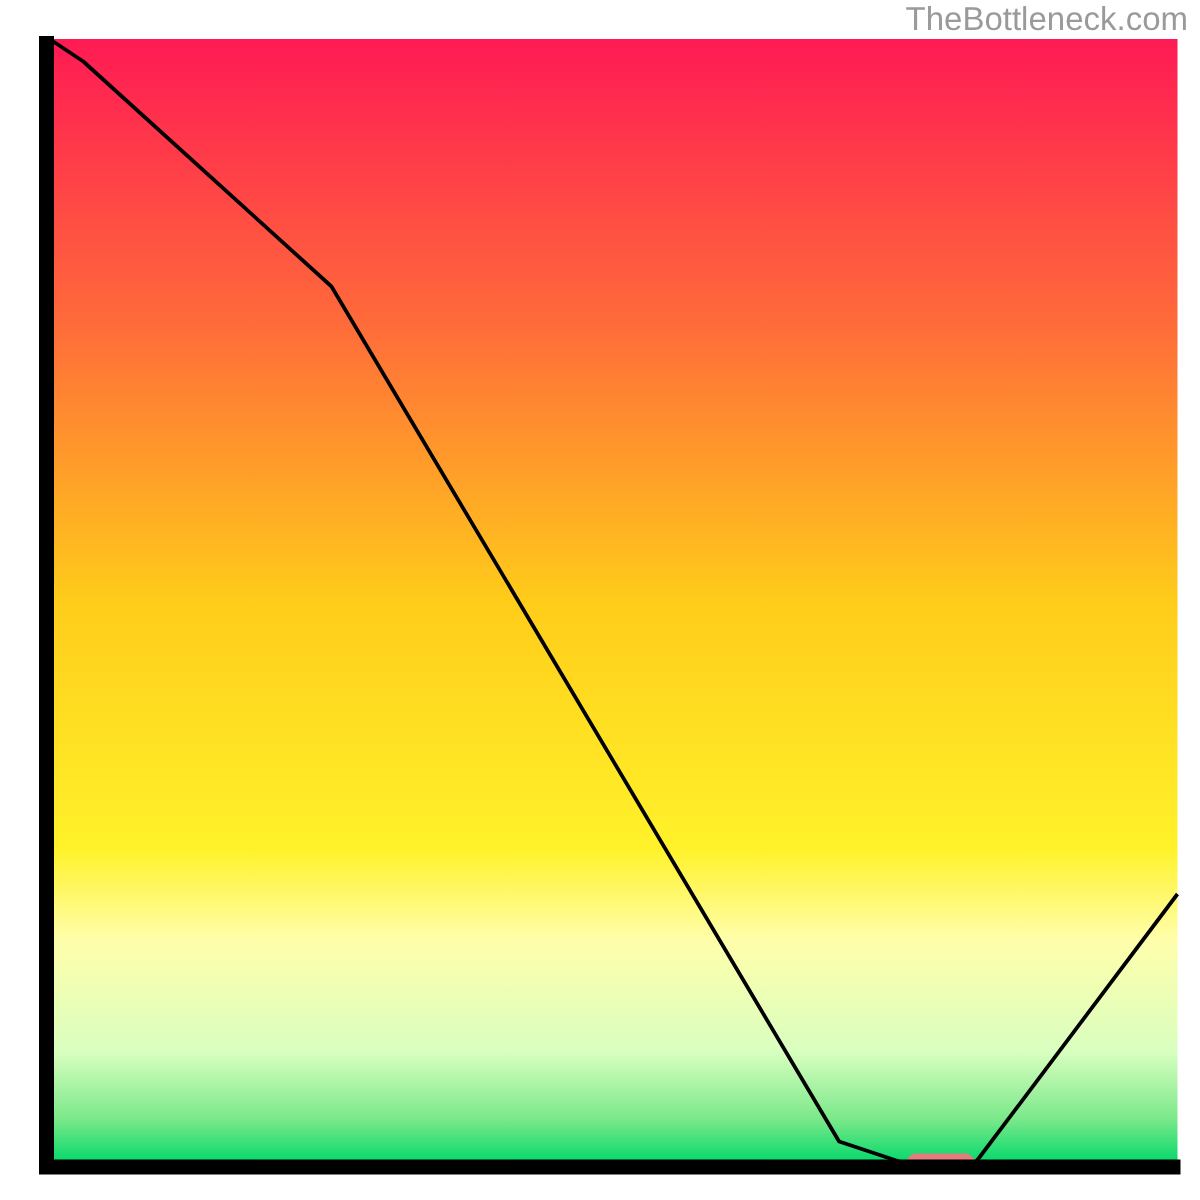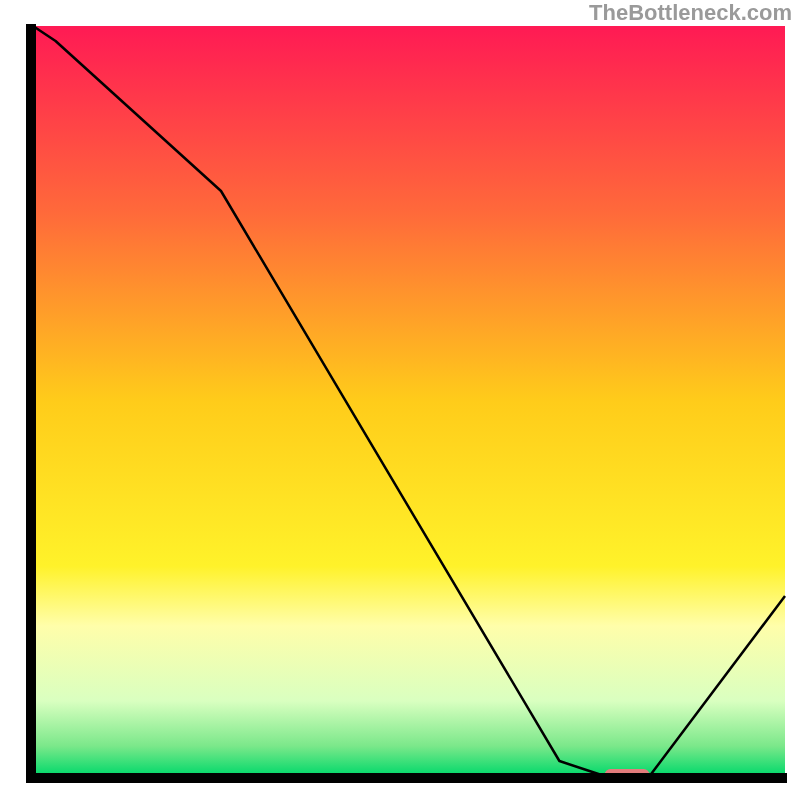--- a/index.html
+++ b/index.html
@@ -13,21 +13,21 @@
   .container {
     position: relative;
     width: 800px;
     height: 800px;
   }
   .watermark {
     position: absolute;
     top: 0;
     right: 8px;
     font-size: 22px;
-    font-weight: bold;
+    font-weight: normal;
     color: #9a9a9a;
     letter-spacing: 0;
   }
   svg.chart {
     position: absolute;
     top: 0;
     left: 0;
   }
 </style>
 </head>

